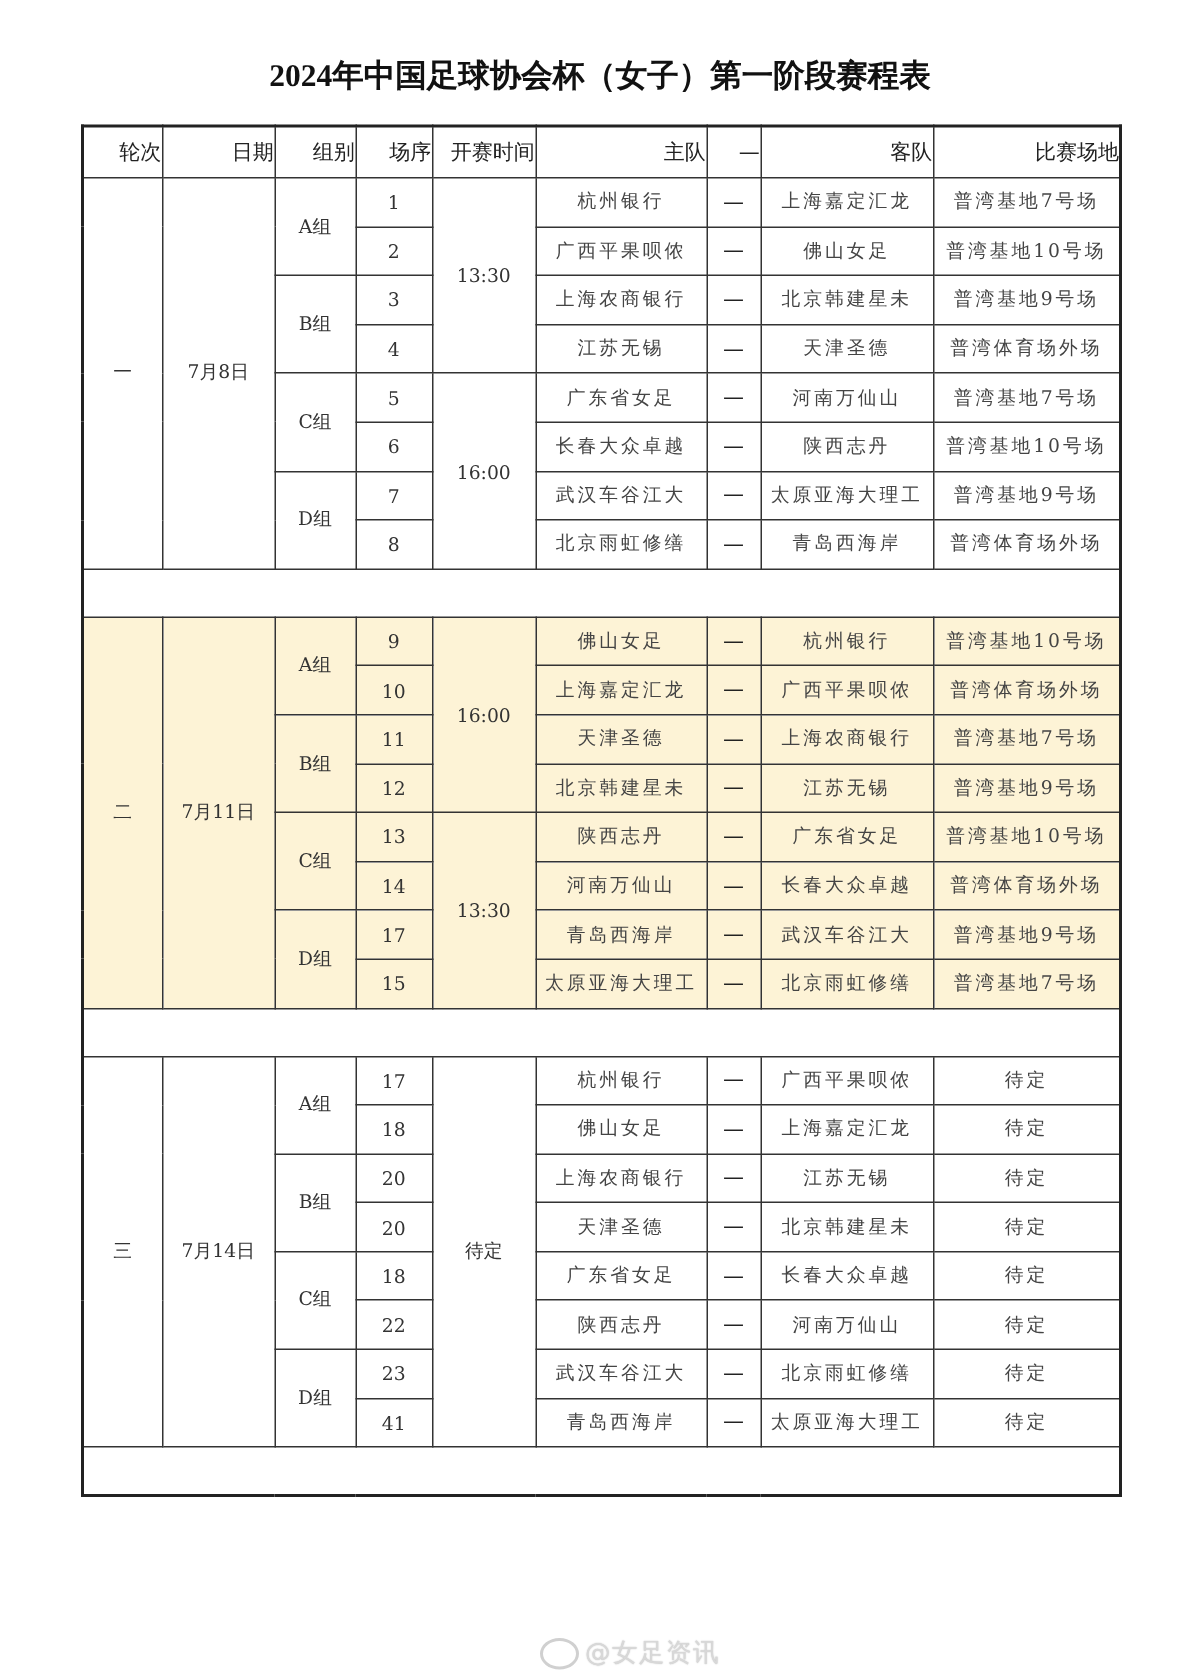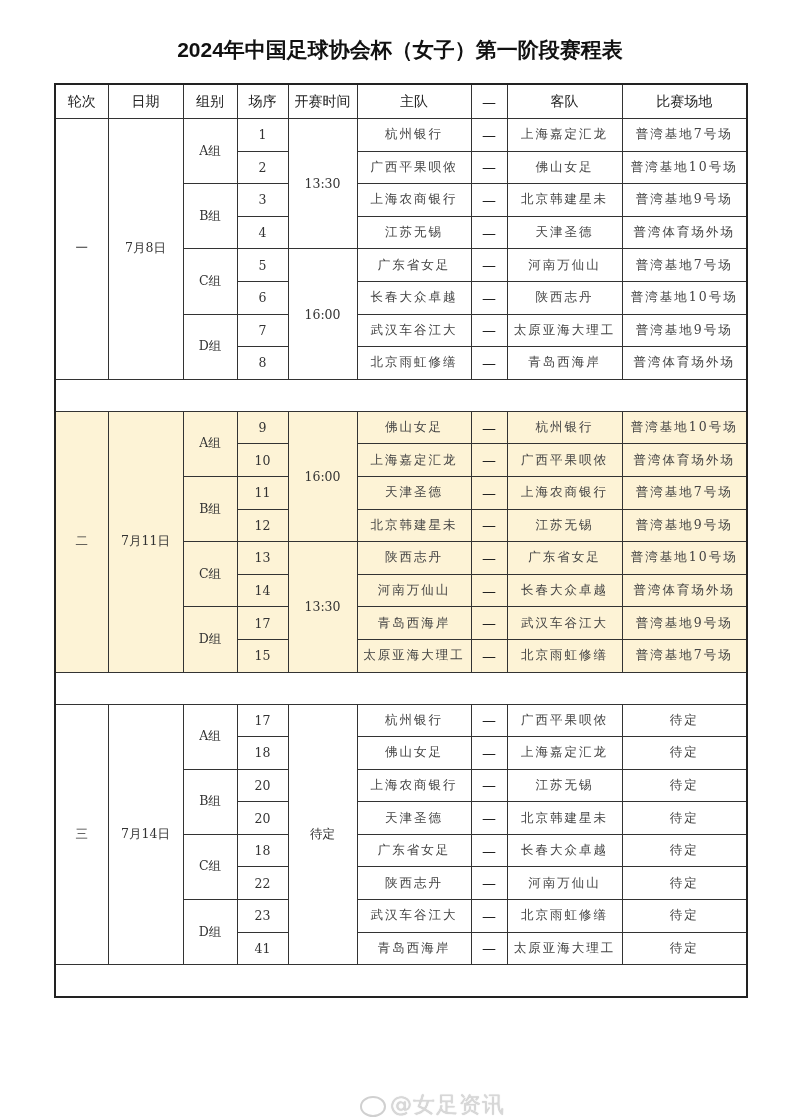--- a/index.html
+++ b/index.html
@@ -1,37 +1,37 @@
 <!DOCTYPE html>
 <html><head>
 <meta charset="utf-8">
 <style>
   html, body { margin:0; padding:0; background:#ffffff; }
   body { width:800px; height:1120px; position:relative; overflow:hidden;
          font-family:"DejaVu Serif","Liberation Serif",serif; color:#333; }
   .title { position:absolute; top:36px; left:0; width:800px; text-align:center;
-           font-family:Liberation Sans, sans-serif; font-weight:bold;
+           font-family:Liberation Serif, serif; font-weight:bold;
            font-size:21px; color:#111; letter-spacing:0px; }
   table.sched { position:absolute; left:54px; top:83px; width:692px;
                 border-collapse:collapse; table-layout:fixed;
                 border:2px solid #222; }
   table.sched td, table.sched th { border:1px solid #333; text-align:center;
                 vertical-align:middle; padding:0; font-size:12.5px; height:31.6px;
                 overflow:hidden; white-space:nowrap; font-weight:normal; }
   table.sched th { font-family:"DejaVu Sans","Liberation Sans",sans-serif;
-                   font-size:14px; color:#222; height:33px; }
+                   font-size:14px; color:#222; height:33px;text-align:right; }
   table.sched td.team, table.sched td.venue { letter-spacing:2px; color:#444; }
   table.sched td.dash { font-family:"DejaVu Sans","Liberation Sans",sans-serif;
                         font-size:14px; color:#222; }
   tr.sep td { height:31px; border-left:none; border-right:none; }
   tr.hl td { background:#fdf3d6; }
   td.grp { font-size:13px; }
   .watermark { position:absolute; top:1090px; left:360px;
                font-family:"DejaVu Sans","Liberation Sans",sans-serif;
-               font-size:22px; color:#d8d8d8; letter-spacing:1px;
+               font-size:17px; color:#d8d8d8; letter-spacing:1px;
                text-shadow:0 0 1px #bbb; }
   .weibo-icon { display:inline-block; width:22px; height:17px; border:2px solid #d0d0d0;
                 border-radius:50%; vertical-align:middle; margin-right:4px; }
 </style>
 </head>
 <body>
 
 <div class="title">2024年中国足球协会杯（女子）第一阶段赛程表</div>
 
 <table class="sched">

